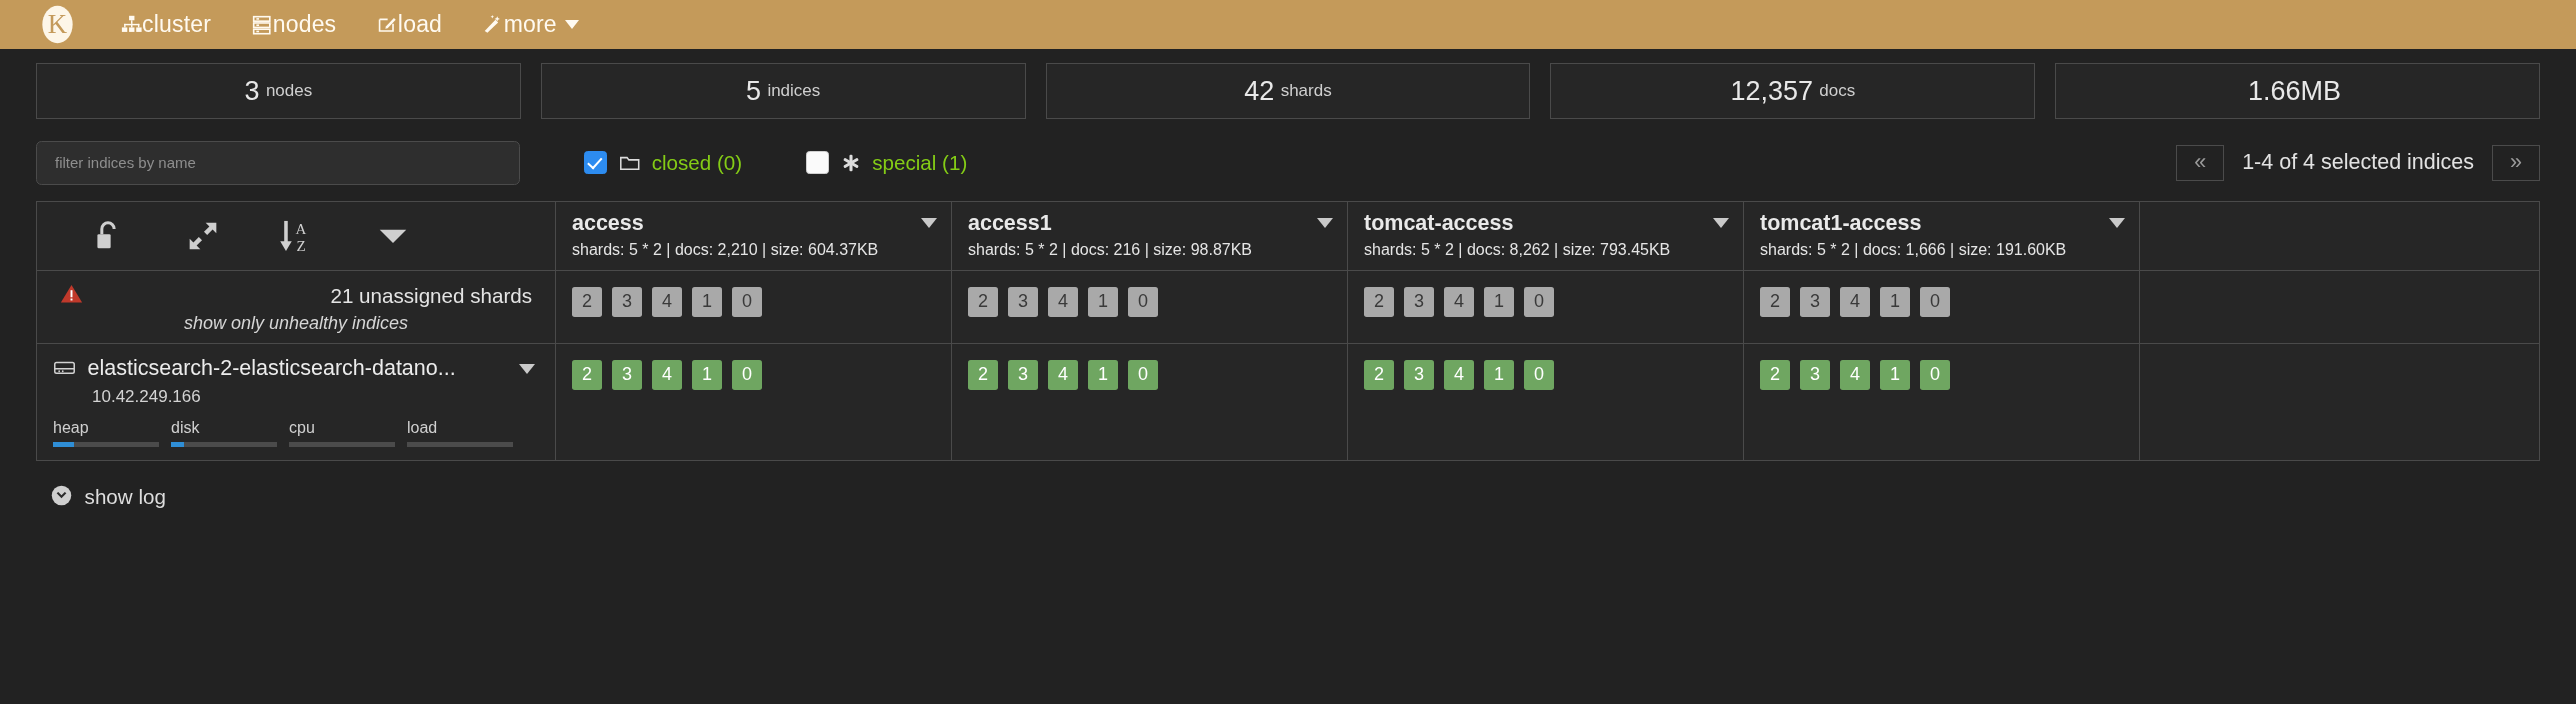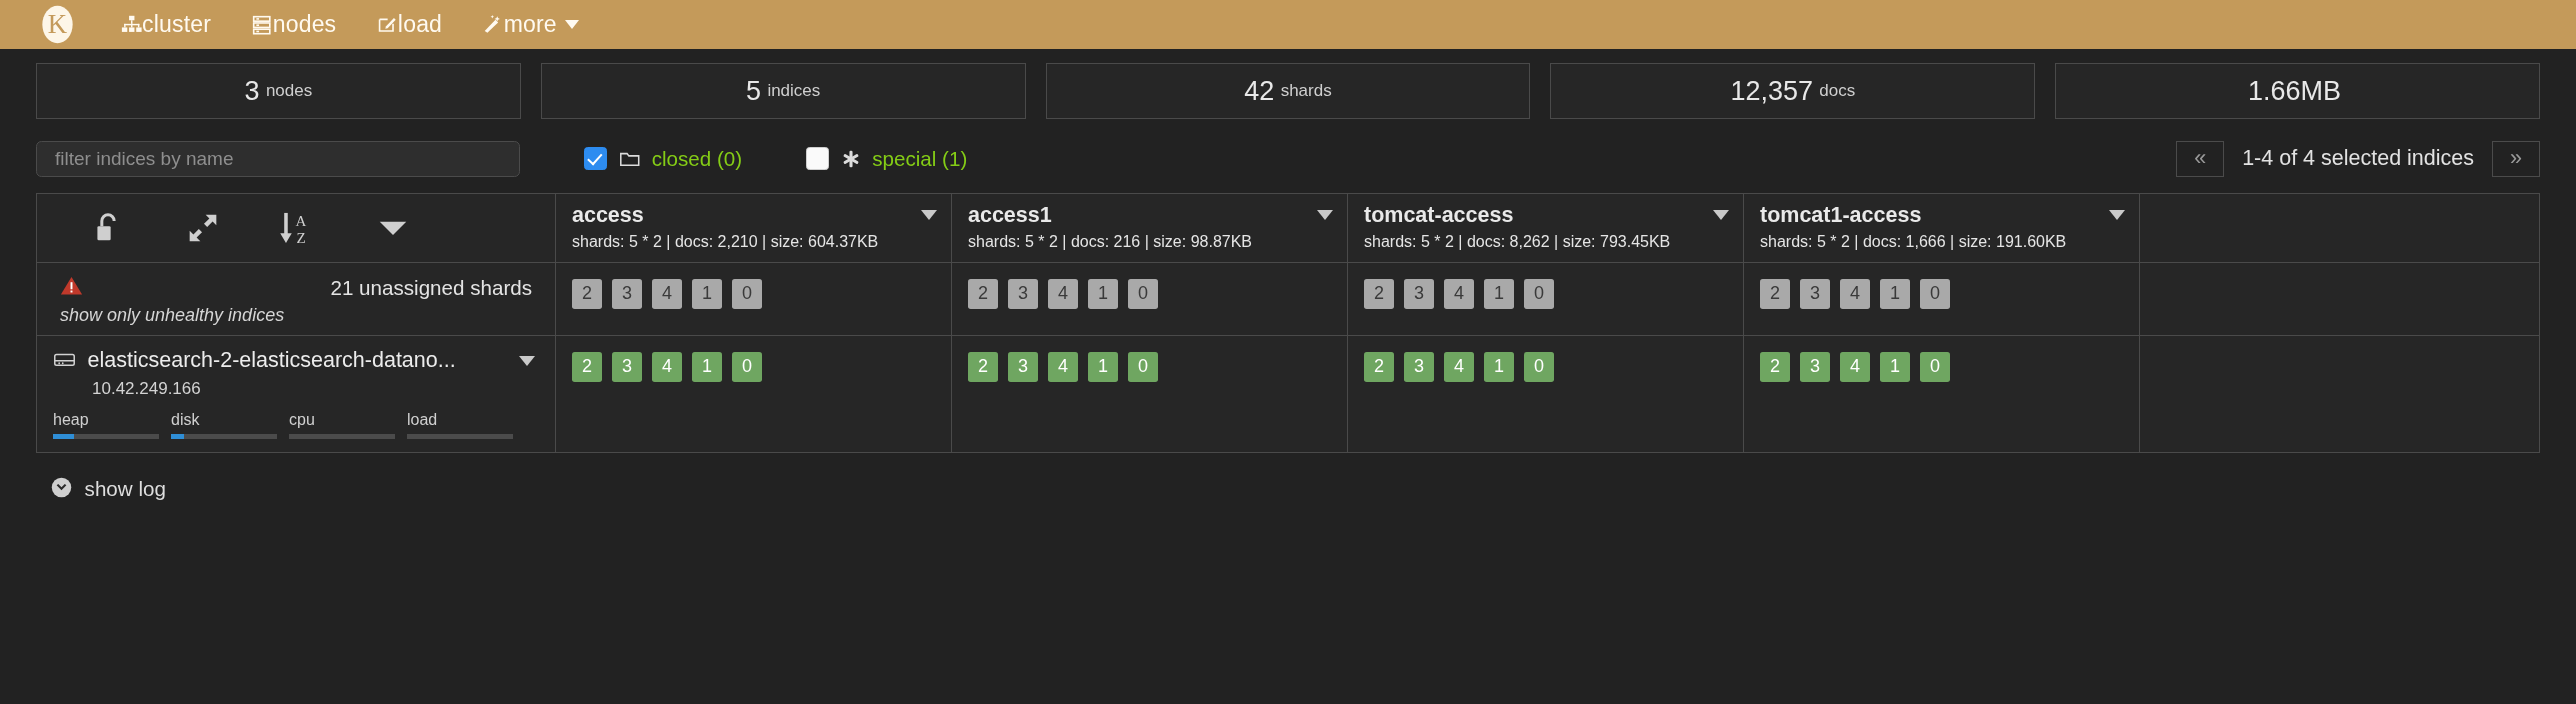--- a/index.html
+++ b/index.html
@@ -62,23 +62,23 @@
 
   
   .filters {
     display: flex; align-items: center;
     padding: 12.5px 36px 12.5px 36px; gap: 0;
   }
   .text-input {
     background: #2e2e2e;
     border: 0.9px solid #4b4b4b;
     border-radius: 5.4px;
-    height: 36px;
+    height: 44px;
     color: #c9c9c9;
-    font-size: 19px;
+    font-size: 15px;
     padding: 0 18px;
     font-family: "Liberation Sans", sans-serif;
   }
   .text-input::placeholder { color: #8e8e8e; }
   #indices-filter { width: 484px; }
   #nodes-filter { width: 484px; margin-left: 176px; }
   .check-group {
     display: flex; align-items: center; gap: 11.6px;
     margin-left: 64px; font-size: 20.6px; color: #84cc16; cursor: pointer;
   }
@@ -139,21 +139,21 @@
     border-left: 8px solid transparent;
     border-right: 8px solid transparent;
     border-top: 10px solid #c9c9c9;
     cursor: pointer;
   }
 
   
   .unassigned { height: 72px; padding: 12.5px 23px 0 23px; }
   .un-top { display: flex; align-items: center; gap: 10.7px; justify-content: space-between; }
   .un-txt { font-size: 20.6px; color: #e4e4e4; }
-  .un-sub { font-size: 18px; color: #d6d6d6; font-style: italic; margin-top: 5.4px; }
+  .un-sub { font-size: 18px; color: #d6d6d6; font-style: italic; margin-top: 5.4px; text-align: center; }
 
   .badges { display: flex; align-items: flex-start; gap: 10px; padding: 16px 16px 0 16px; }
   .badge {
     width: 30px; height: 30px; border-radius: 2.7px;
     display: flex; align-items: center; justify-content: center;
     font-size: 18px;
   }
   .badge.gray  { background: #a9a9a9; color: #3a3a3a; }
   .badge.green { background: #6fa661; color: #ffffff; }
 

